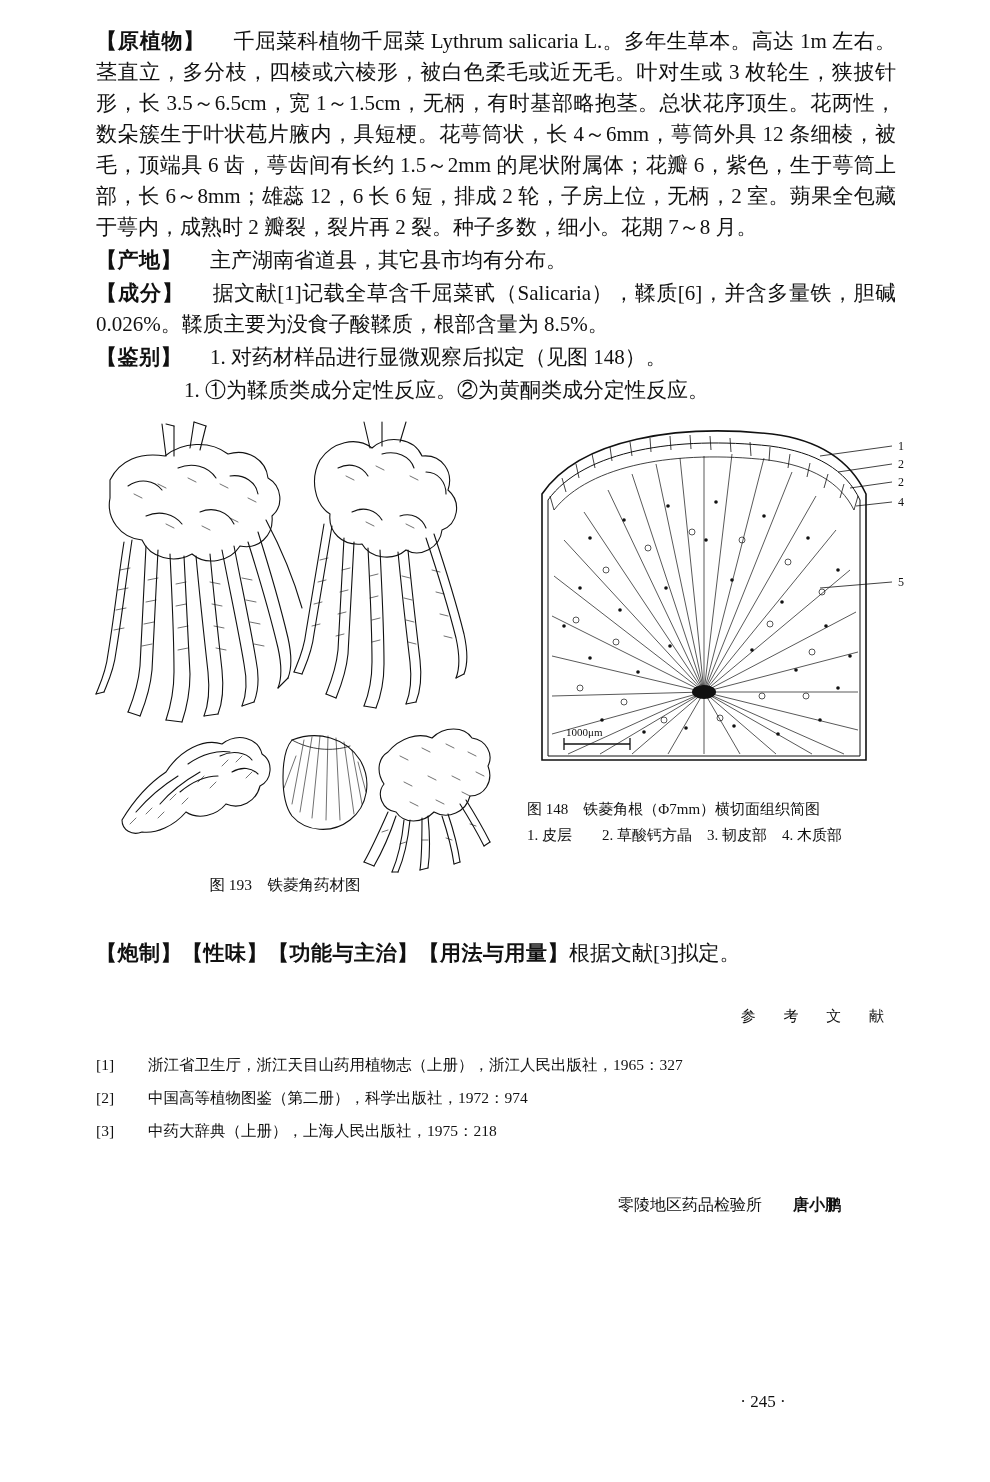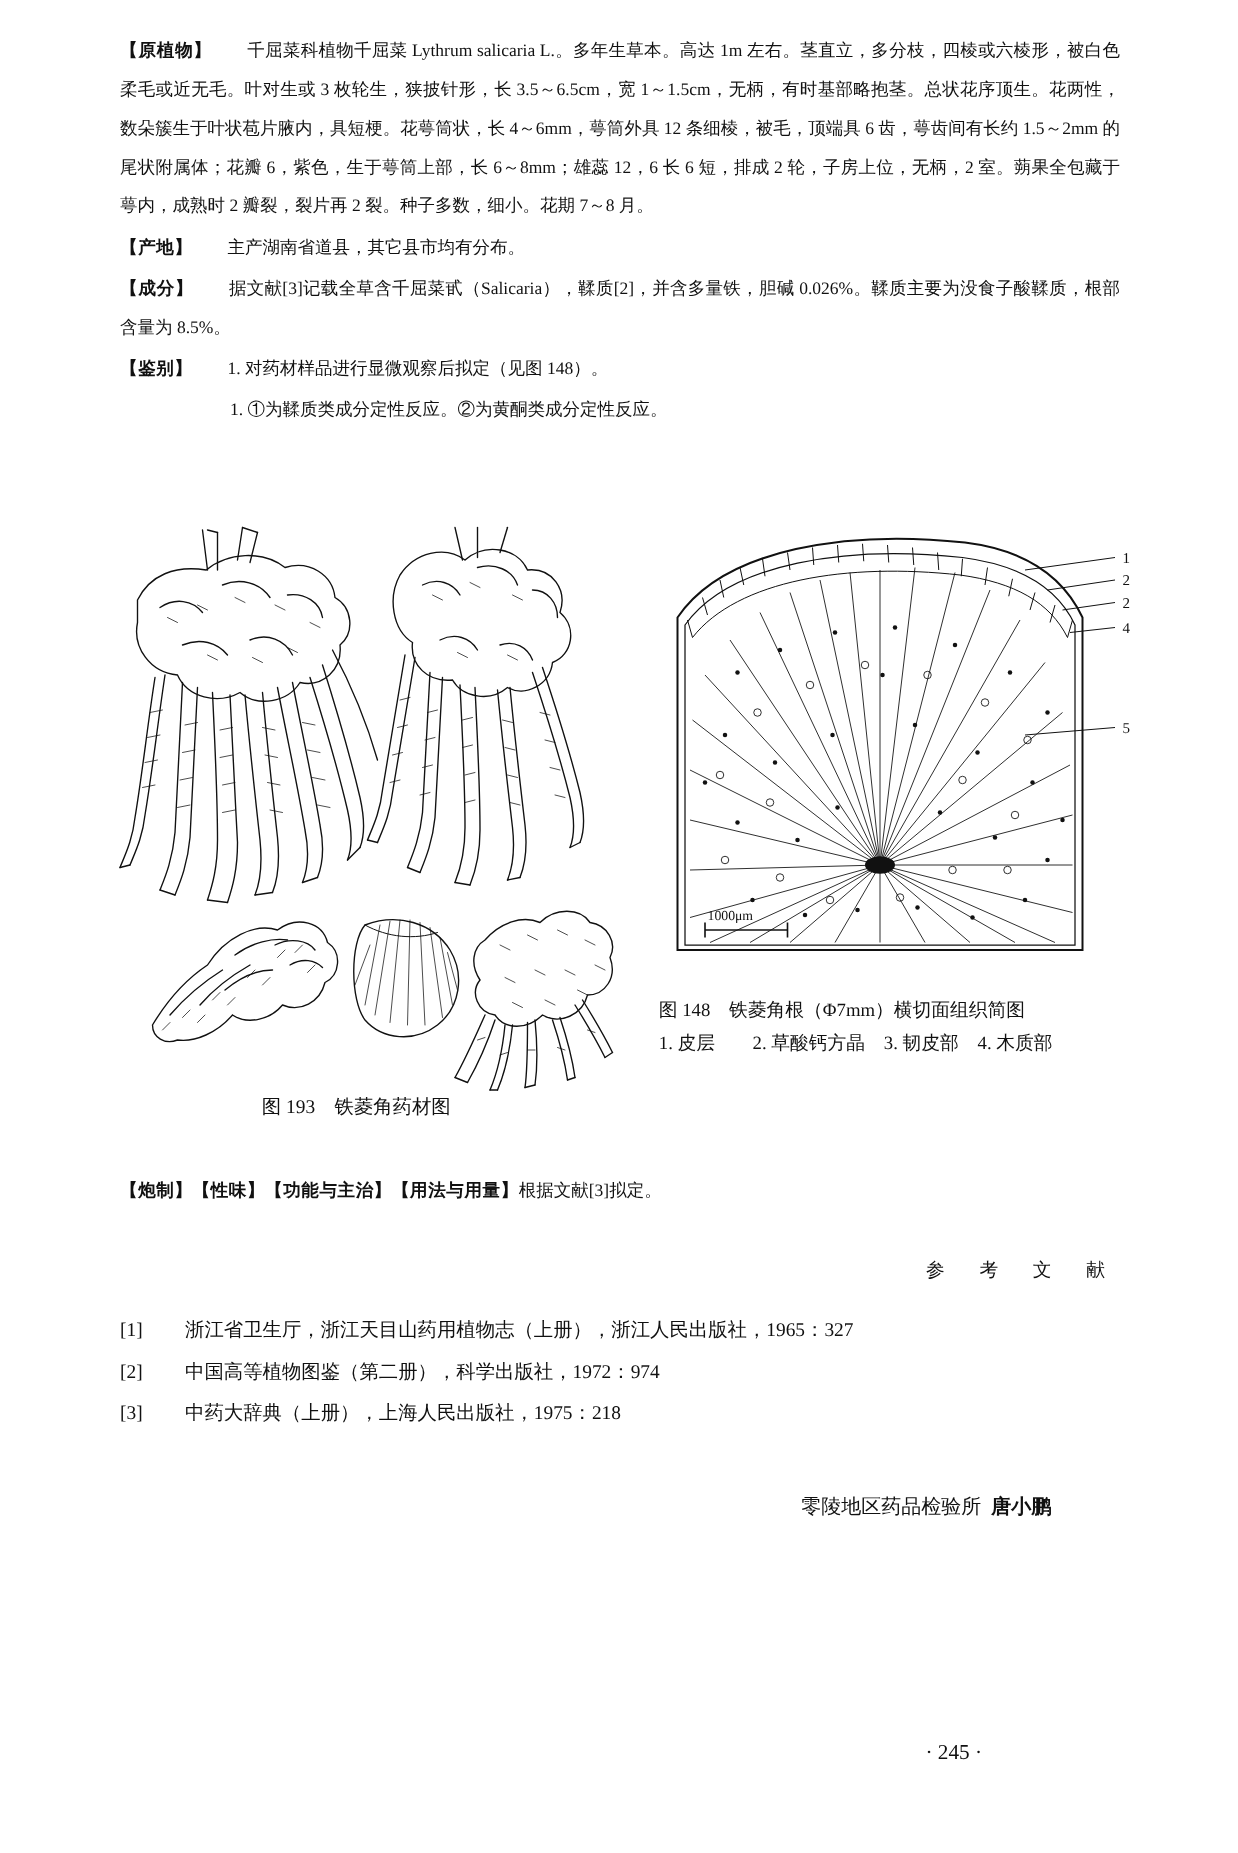--- a/index.html
+++ b/index.html
@@ -22,21 +22,21 @@
     padding: 0;
   }
   .content {
     position: absolute;
     left: 96px;
     top: 26px;
     width: 800px;
   }
   p.body-text {
     margin: 0 0 2px 0;
-    font-size: 14px;
+    font-size: 21px;
     line-height: 31px;
     text-align: justify;
     text-justify: inter-ideograph;
   }
   .tag {
     font-weight: bold;
     letter-spacing: 0.5px;
   }
   .gap-after-tag { display: inline-block; width: 28px; }
   .indent-block {
@@ -106,21 +106,21 @@
     width: 52px;
   }
   .signature {
     margin-top: 48px;
     text-align: right;
     font-size: 16px;
     padding-right: 55px;
   }
   .signature .author {
     font-weight: bold;
-    margin-left: 8px;
+    margin-left: 31px;
   }
   .page-number {
     position: absolute;
     left: 0;
     top: 1392px;
     width: 816px;
     text-align: center;
     font-size: 17px;
     padding-left: 710px;
     box-sizing: border-box;
@@ -139,21 +139,21 @@
 
     <p class="body-text">
       <span class="tag">【原植物】</span><span class="gap-after-tag"></span><span>千屈菜科植物千屈菜 Lythrum salicaria L.。多年生草本。高达 1m 左右。茎直立，多分枝，四棱或六棱形，被白色柔毛或近无毛。叶对生或 3 枚轮生，狭披针形，长 3.5～6.5cm，宽 1～1.5cm，无柄，有时基部略抱茎。总状花序顶生。花两性，数朵簇生于叶状苞片腋内，具短梗。花萼筒状，长 4～6mm，萼筒外具 12 条细棱，被毛，顶端具 6 齿，萼齿间有长约 1.5～2mm 的尾状附属体；花瓣 6，紫色，生于萼筒上部，长 6～8mm；雄蕊 12，6 长 6 短，排成 2 轮，子房上位，无柄，2 室。蒴果全包藏于萼内，成熟时 2 瓣裂，裂片再 2 裂。种子多数，细小。花期 7～8 月。</span>
     </p>
 
     <p class="body-text">
       <span class="tag">【产地】</span><span class="gap-after-tag"></span><span>主产湖南省道县，其它县市均有分布。</span>
     </p>
 
     <p class="body-text">
-      <span class="tag">【成分】</span><span class="gap-after-tag"></span><span>据文献[3]记载全草含千屈菜甙（Salicaria），鞣质[2]，并含多量铁，胆碱 0.026%。鞣质主要为没食子酸鞣质，根部含量为 8.5%。</span>
+      <span class="tag">【成分】</span><span class="gap-after-tag"></span><span>据文献[1]记载全草含千屈菜甙（Salicaria），鞣质[6]，并含多量铁，胆碱 0.026%。鞣质主要为没食子酸鞣质，根部含量为 8.5%。</span>
     </p>
 
 
     <p class="body-text">
       <span class="tag">【鉴别】</span><span class="gap-after-tag"></span><span>1. 对药材样品进行显微观察后拟定（见图 148）。</span>
     </p>
     <p class="body-text indent-block">
       <span>1. ①为鞣质类成分定性反应。②为黄酮类成分定性反应。</span>
     </p>
   </div>

